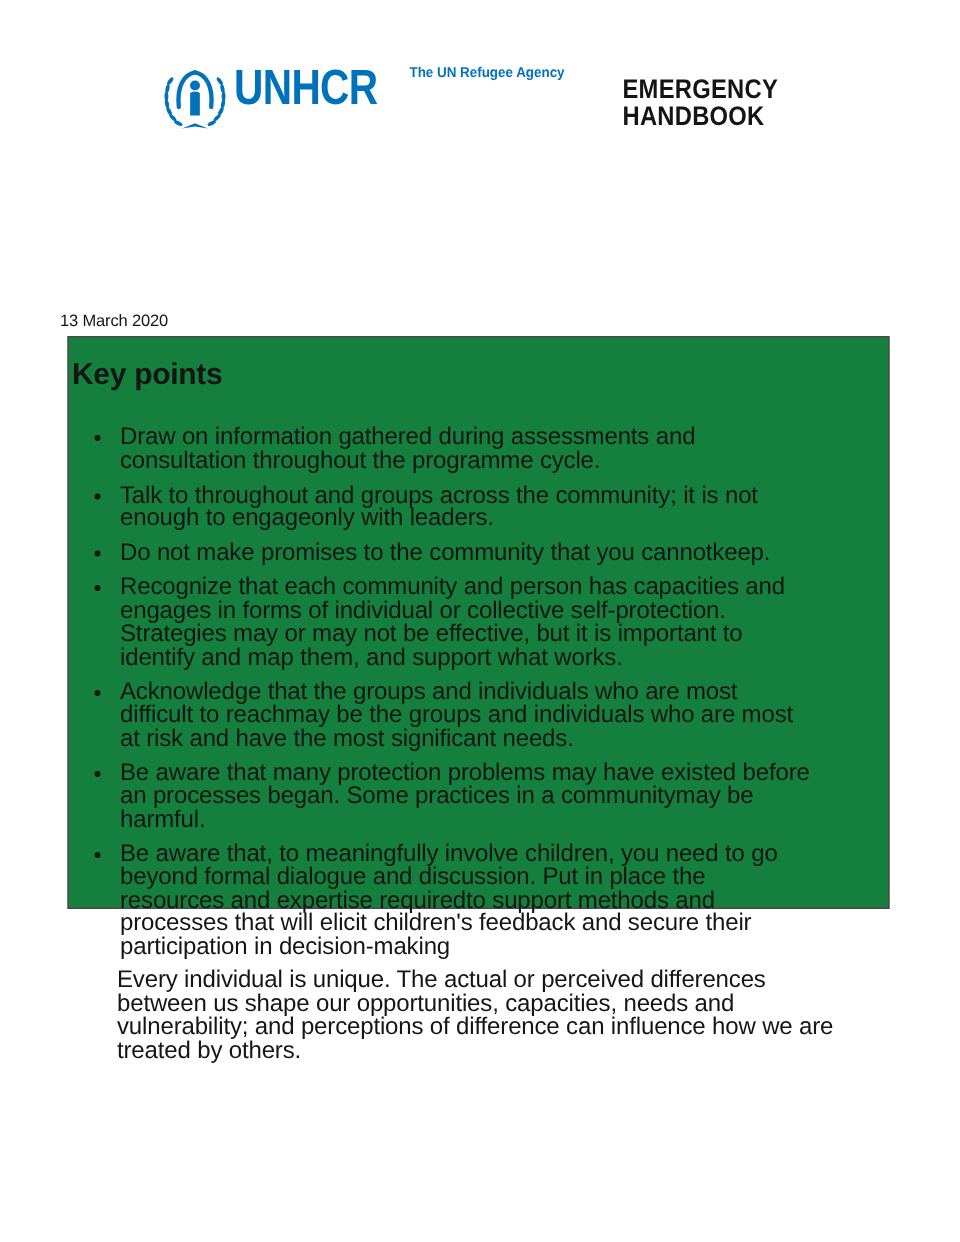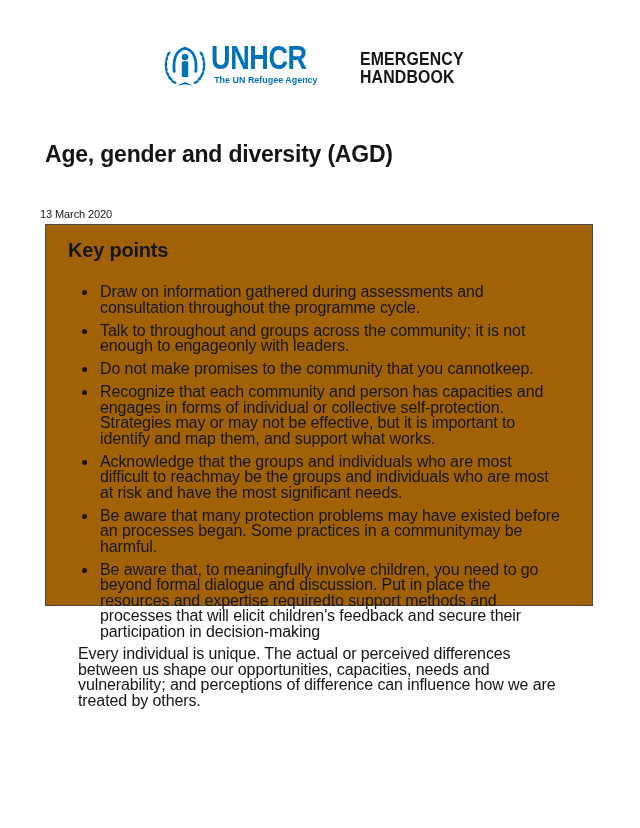--- a/index.html
+++ b/index.html
@@ -20,21 +20,21 @@
   .header {
     position: absolute;
     top: 40px; left: 0; width: 100%;
     display: flex;
     justify-content: center;
     align-items: flex-start;
     gap: 32px;
   }
   .logo { display: flex; align-items: flex-start; gap: 3px; }
   .emblem { width: 46px; height: 54px; }
-  .logo-text { display: flex; flex-direction: column; padding-top: 2px; text-align: center; }
+  .logo-text { display: flex; flex-direction: row; padding-top: 2px; }
   .wordmark {
     font-size: 33px;
     font-weight: bold;
     color: #0072BC;
     line-height: 31px;
     letter-spacing: -0.5px;
     transform: scaleX(0.82);
     transform-origin: left top;
     white-space: nowrap;
   }
@@ -76,22 +76,22 @@
     letter-spacing: -0.1px;
   }
 
   
   .keypoints-box {
     position: absolute;
     top: 224px; left: 45px;
     width: 548px; height: 382px;
     box-sizing: border-box;
     border: 1.5px solid #4a4a4a;
-    padding: 12px 24px 0 22px;
-    background: #a16207;
+    padding: 12px 24px 0 2px;
+    background: #15803d;
   }
   .kp-heading {
     margin: 2px 0 22px 0;
     font-size: 20px;
     font-weight: bold;
     letter-spacing: -0.2px;
   }
   .kp-list {
     margin: 0;
     padding: 0 0 0 30px;
@@ -172,21 +172,20 @@
         <span class="wordmark">UNHCR</span>
         <span class="tagline">The UN Refugee Agency</span>
       </div>
     </div>
     <div class="handbook">
       <div>EMERGENCY</div>
       <div>HANDBOOK</div>
     </div>
   </div>
 
-  <h1 class="doc-title">Age, gender and diversity (AGD)</h1>
   <div class="doc-date">13 March 2020</div>
 
   <div class="keypoints-box">
     <h2 class="kp-heading">Key points</h2>
     <ul class="kp-list">
       <li>Draw on information gathered during assessments and consultation throughout the programme cycle.</li>
       <li>Talk to throughout and groups across the community; it is not enough to engageonly with leaders.</li>
       <li>Do not make promises to the community that you cannotkeep.</li>
       <li>Recognize that each community and person has capacities and engages in forms of individual or collective self-protection. Strategies may or may not be effective, but it is important to identify and map them, and support what works.</li>
       <li>Acknowledge that the groups and individuals who are most difficult to reachmay be the groups and individuals who are most at risk and have the most significant needs.</li>

